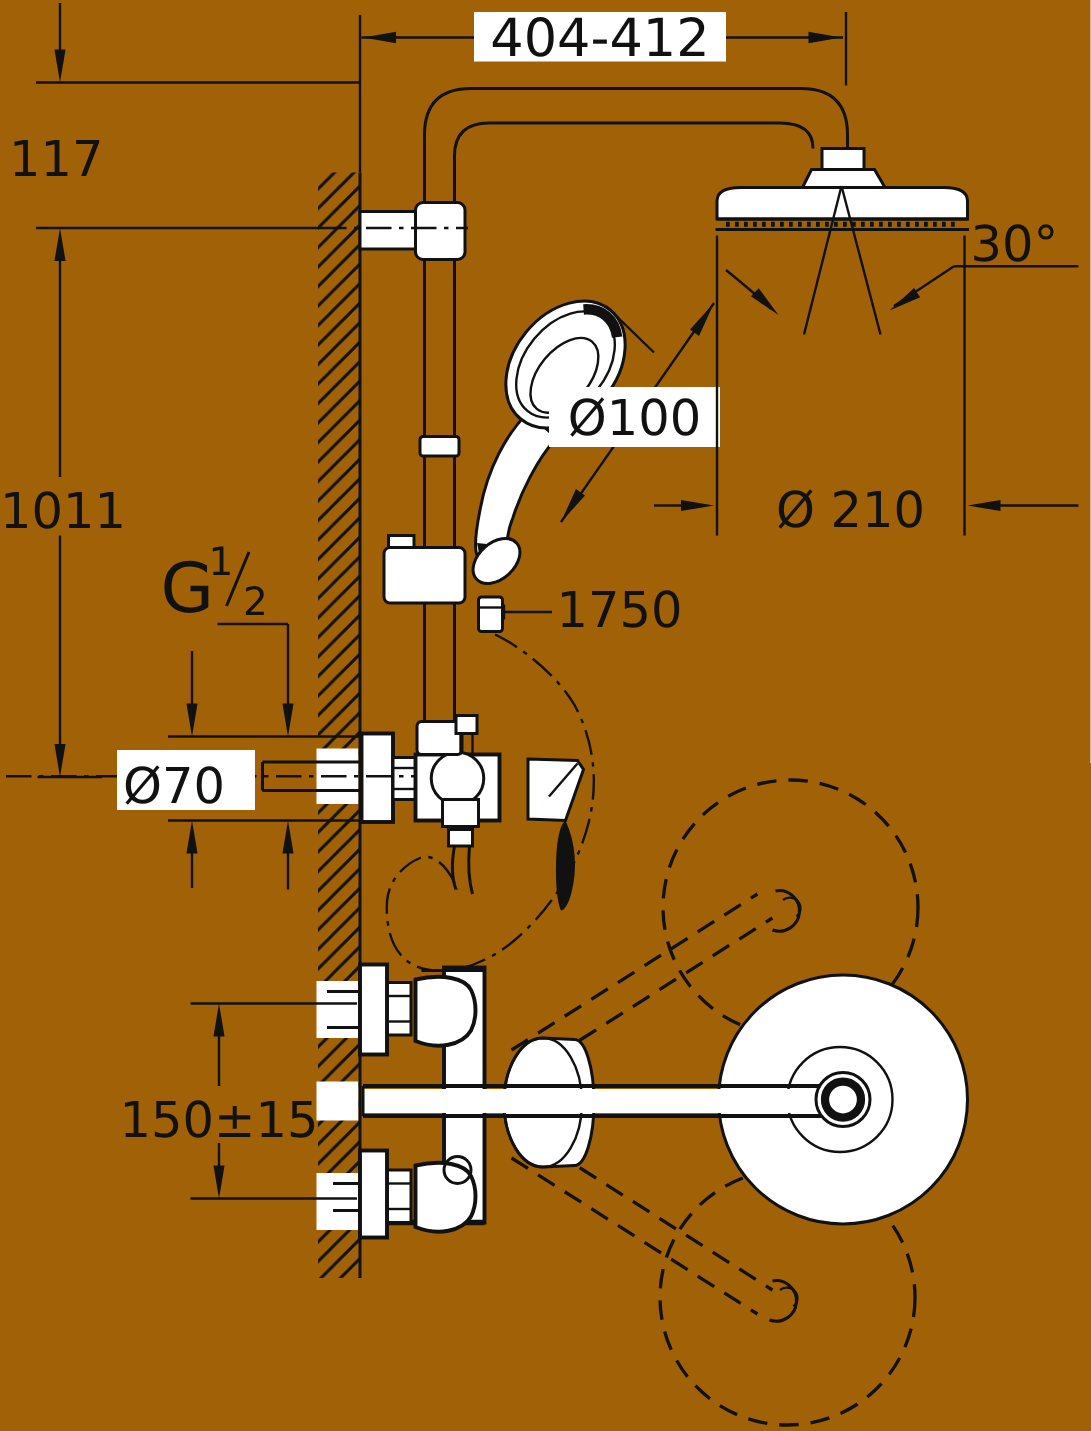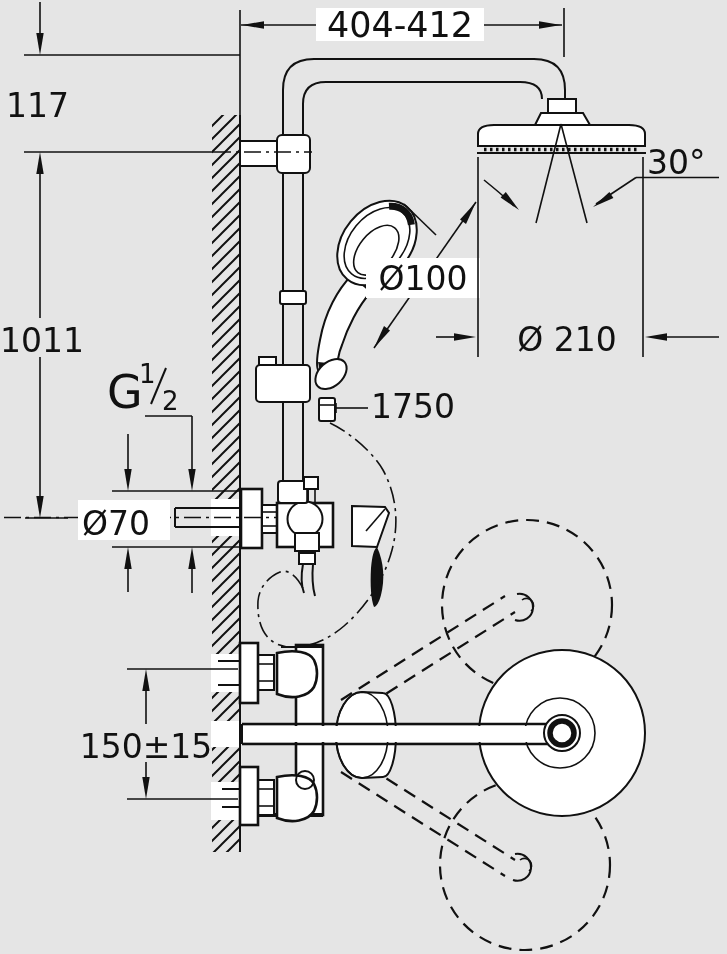--- a/index.html
+++ b/index.html
@@ -1,16 +1,16 @@
 <!DOCTYPE html>
 <html><head>
 <meta charset="utf-8">
 <style>
   html,body{margin:0;padding:0;background:#ffffff;}
-  .stage{position:relative;width:727px;height:954px;background:#e5e5e5;overflow:hidden;
+  .stage{position:relative;width:727px;height:954px;background:#a16207;overflow:hidden;
          font-family:"DejaVu Sans","Liberation Sans",sans-serif;}
   svg{display:block;}
   .ln{stroke:#111;stroke-width:2;fill:none;stroke-linecap:butt;}
   .ln15{stroke:#111;stroke-width:1.6;fill:none;}
   .ln25{stroke:#111;stroke-width:2.6;fill:none;}
   .ln35{stroke:#111;stroke-width:3.8;fill:none;}
   .fw{fill:#fff;stroke:#111;stroke-width:2;}
   .fw25{fill:#fff;stroke:#111;stroke-width:2.6;}
   .blk{fill:#111;stroke:none;}
   .wbg{fill:#fff;stroke:none;}

